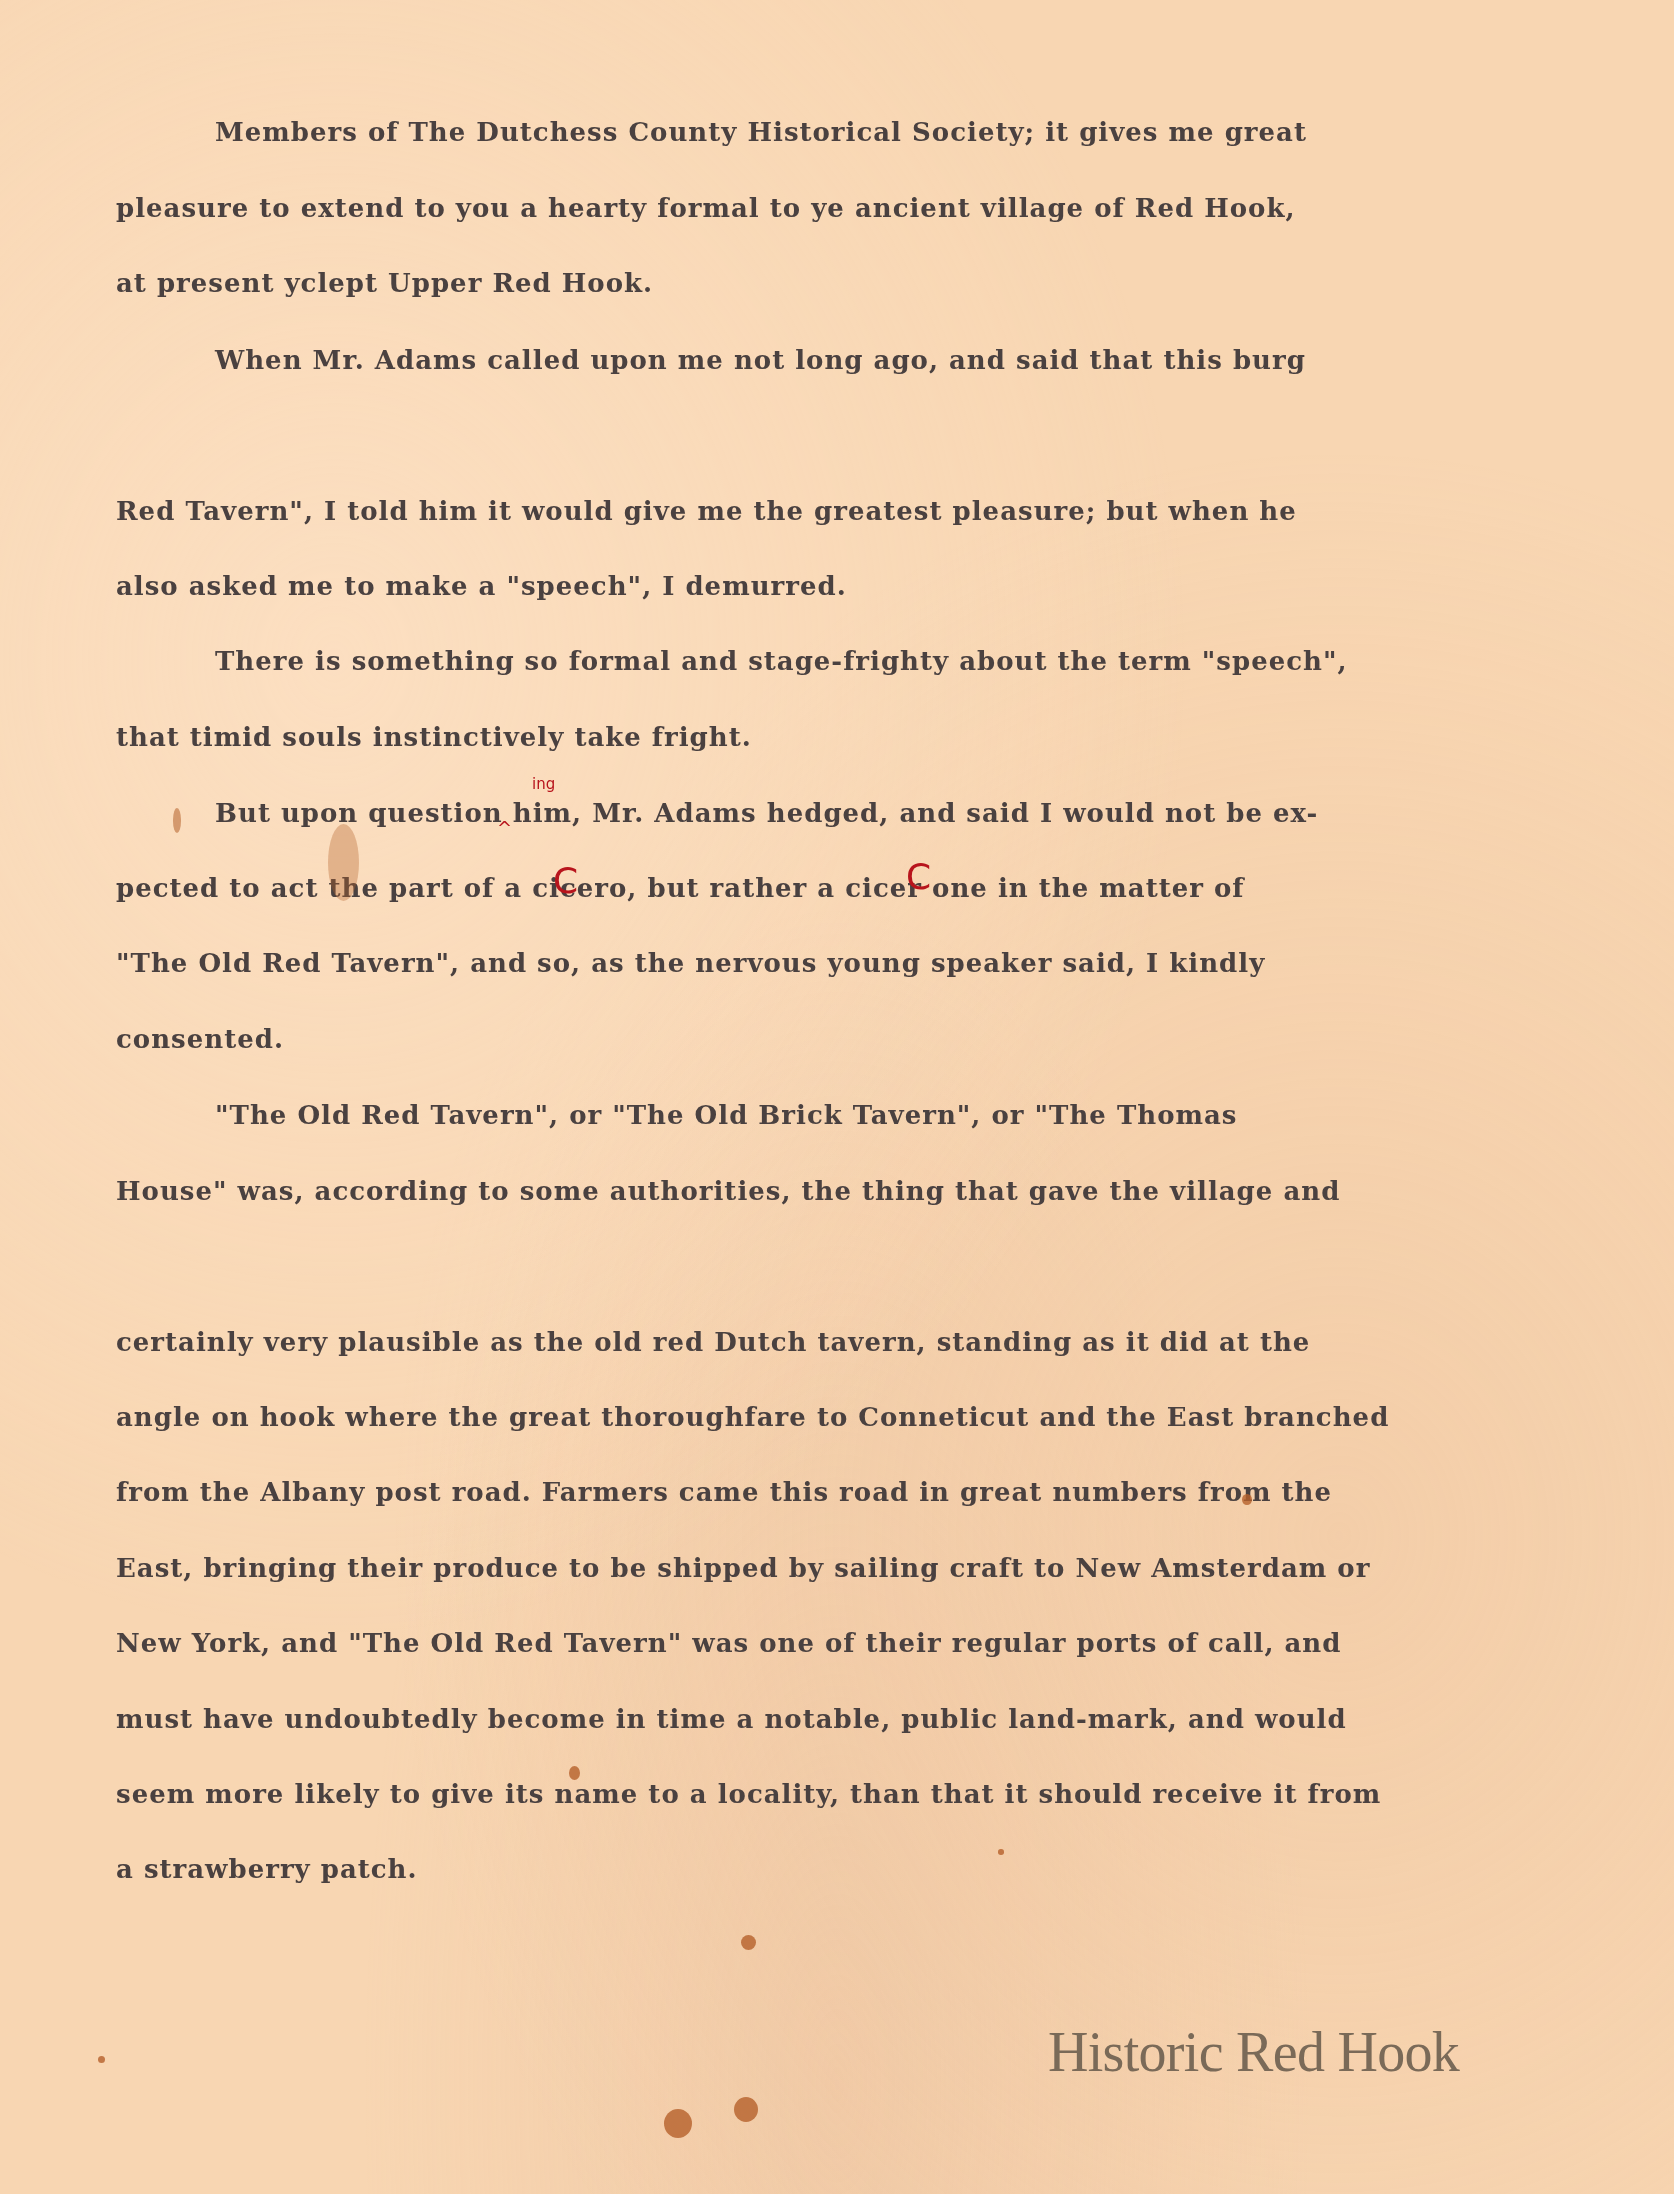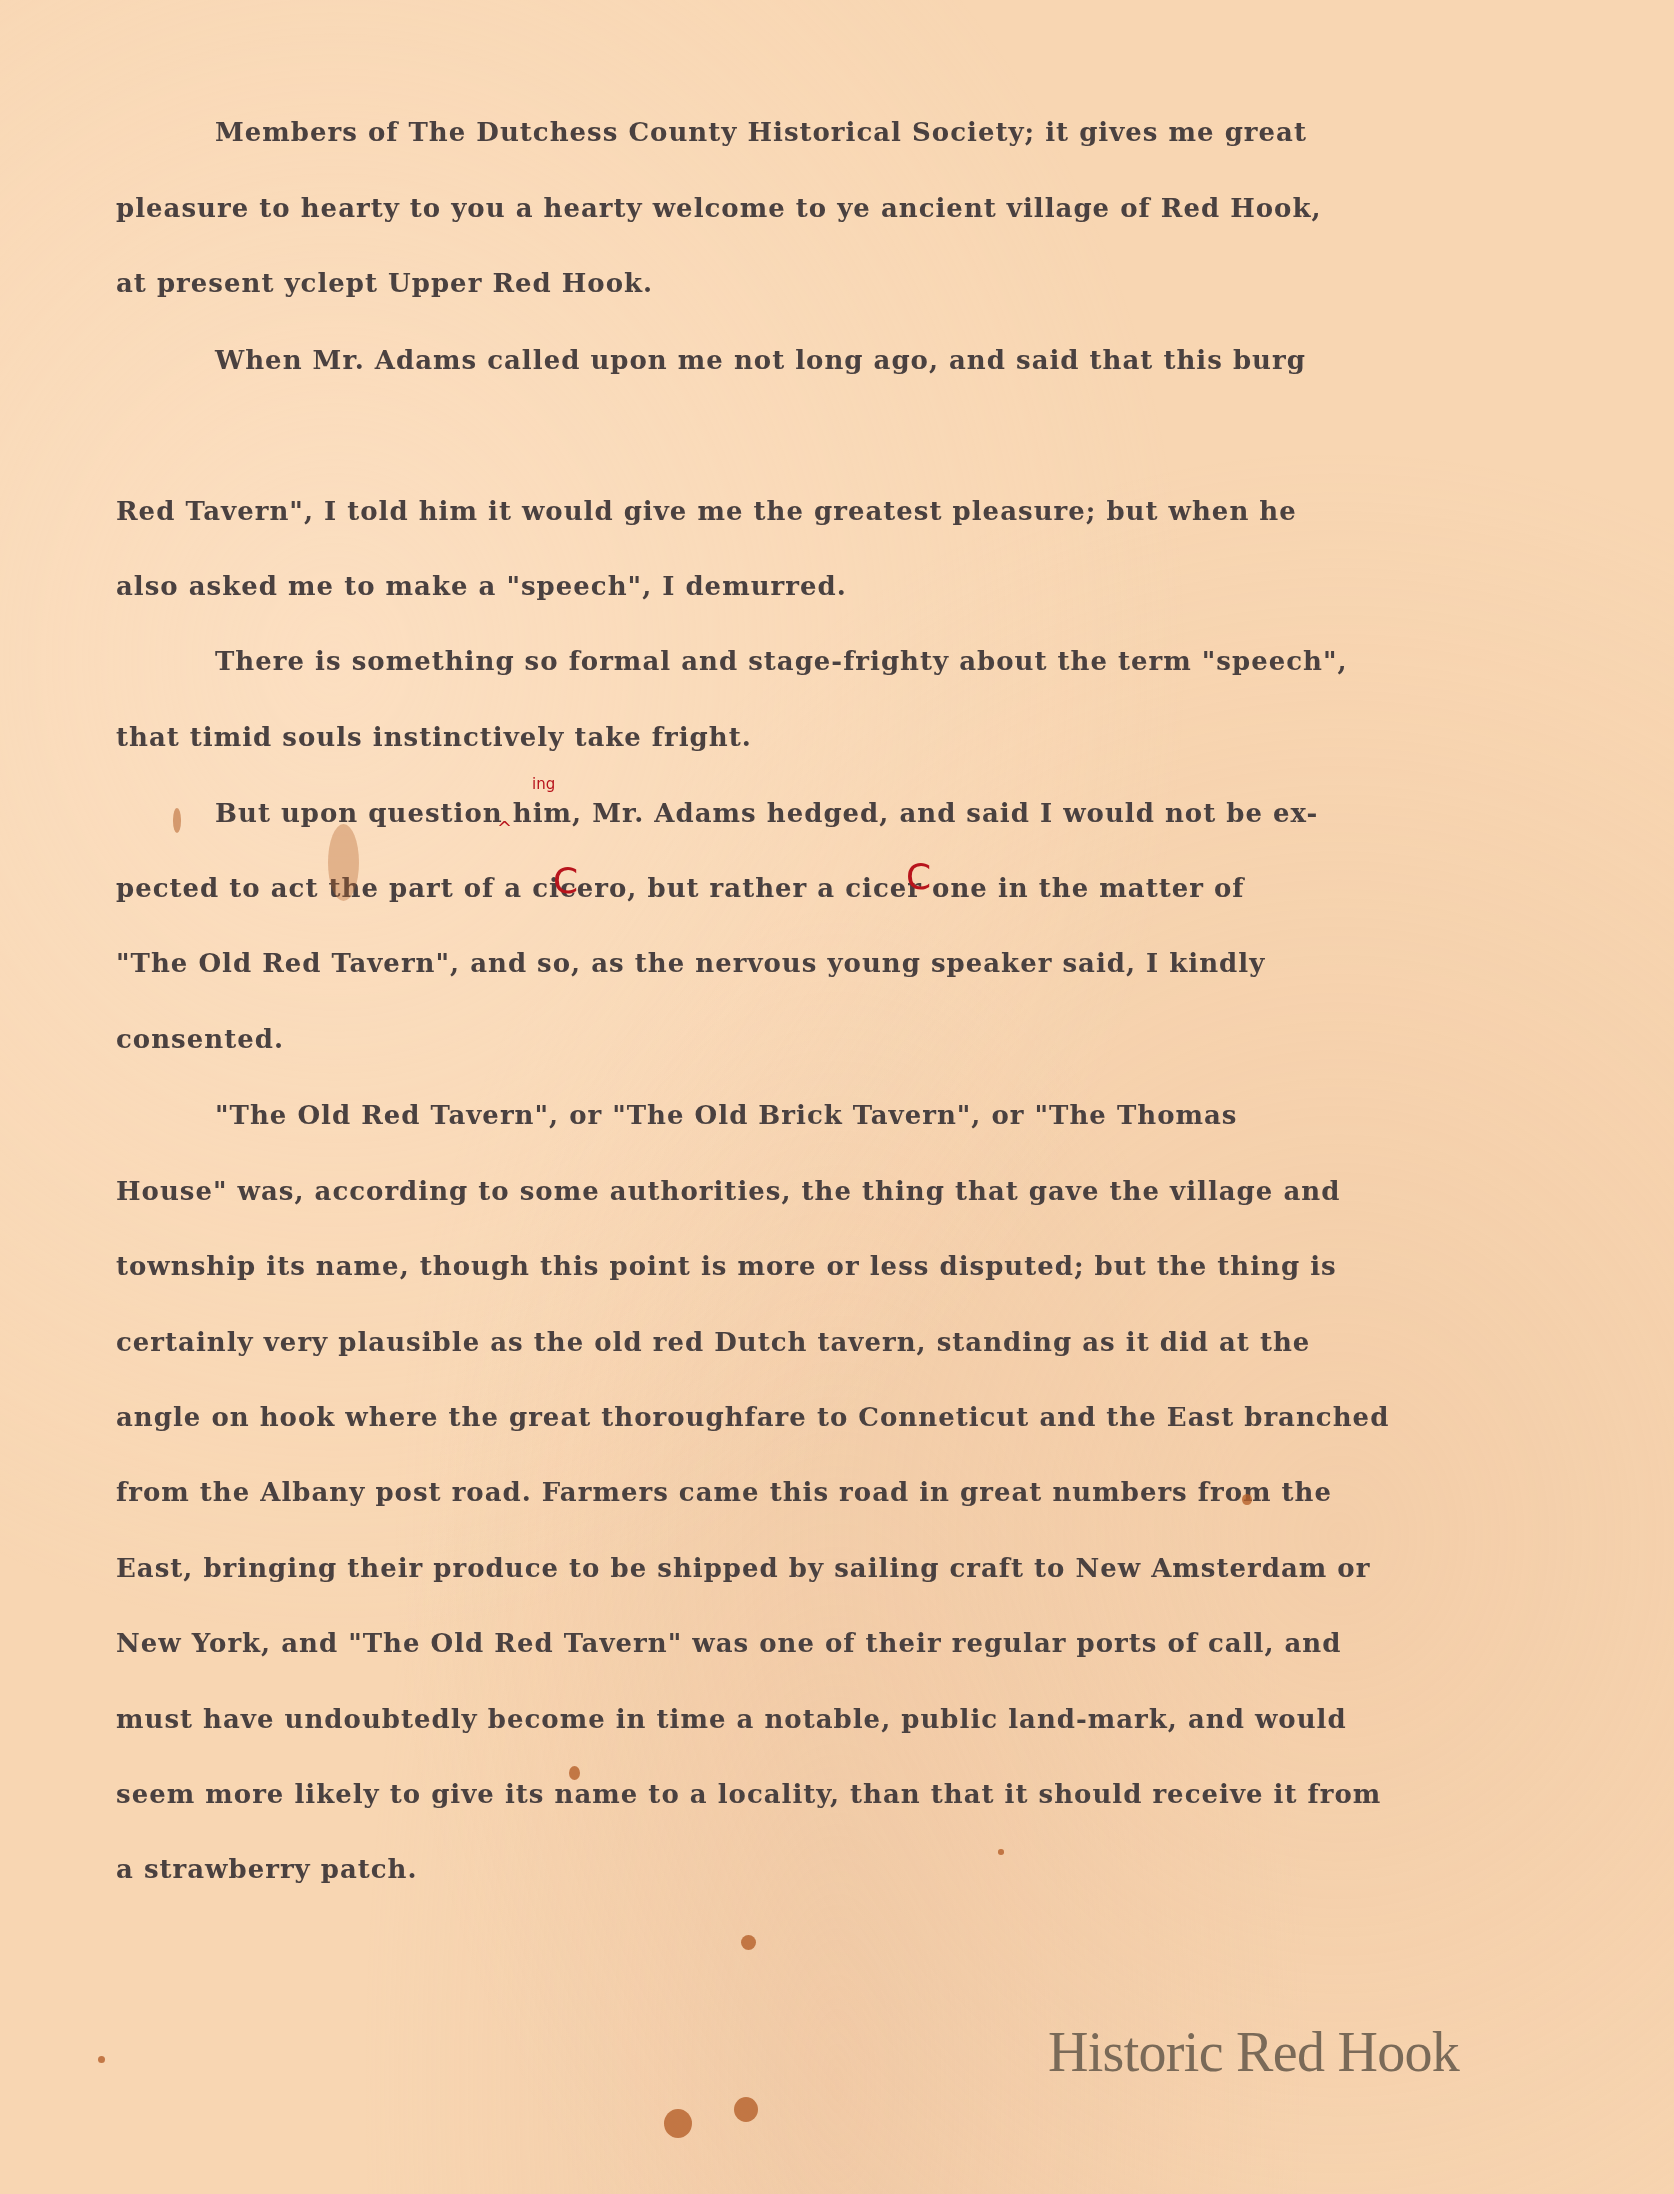--- a/index.html
+++ b/index.html
@@ -23,38 +23,37 @@
   .watermark {
     position:absolute; left:1048px; top:2020px;
     font-family:Liberation Serif, serif; font-size:56px; color:#7a6a58; letter-spacing:-0.7px;
   }
 </style>
 </head>
 <body>
 
 <div class="page">
   <div class="line indent" style="top:117px">Members of The Dutchess County Historical Society; it gives me great</div>
-  <div class="line" style="top:193px">pleasure to hearty to you a hearty welcome to ye ancient village of Red Hook,</div>
+  <div class="line" style="top:193px">pleasure to extend to you a hearty formal to ye ancient village of Red Hook,</div>
   <div class="line" style="top:268px">at present yclept Upper Red Hook.</div>
 
   <div class="line indent" style="top:345px">When Mr. Adams called upon me not long ago, and said that this burg</div>
   <div class="line" style="top:496px">Red Tavern", I told him it would give me the greatest pleasure; but when he</div>
   <div class="line" style="top:571px">also asked me to make a "speech", I demurred.</div>
 
   <div class="line indent" style="top:646px">There is something so formal and stage-frighty about the term "speech",</div>
   <div class="line" style="top:722px">that timid souls instinctively take fright.</div>
 
   <div class="line" style="top:873px">pected to act the part of a cicero, but rather a cicer one in the matter of</div>
   <div class="line indent" style="top:798px">But upon question him, Mr. Adams hedged, and said I would not be ex-</div>
   <div class="line" style="top:948px">"The Old Red Tavern", and so, as the nervous young speaker said, I kindly</div>
   <div class="line" style="top:1024px">consented.</div>
 
   <div class="line indent" style="top:1100px">"The Old Red Tavern", or "The Old Brick Tavern", or "The Thomas</div>
   <div class="line" style="top:1176px">House" was, according to some authorities, the thing that gave the village and</div>
-  <div class="line" style="top:1251px">township its name, though this point is more or less disputed; but the thing is</div>
   <div class="line" style="top:1327px">certainly very plausible as the old red Dutch tavern, standing as it did at the</div>
   <div class="line" style="top:1402px">angle on hook where the great thoroughfare to Conneticut and the East branched</div>
   <div class="line" style="top:1477px">from the Albany post road.  Farmers came this road in great numbers from the</div>
   <div class="line" style="top:1553px">East, bringing their produce to be shipped by sailing craft to New Amsterdam or</div>
   <div class="line" style="top:1628px">New York, and "The Old Red Tavern" was one of their regular ports of call, and</div>
   <div class="line" style="top:1704px">must have undoubtedly become in time a notable, public land-mark, and would</div>
   <div class="line" style="top:1779px">seem more likely to give its name to a locality, than that it should receive it from</div>
   <div class="line" style="top:1854px">a strawberry patch.</div>
 
   <span class="mark" style="left:532px; top:775px; font-size:15px;">ing</span>

